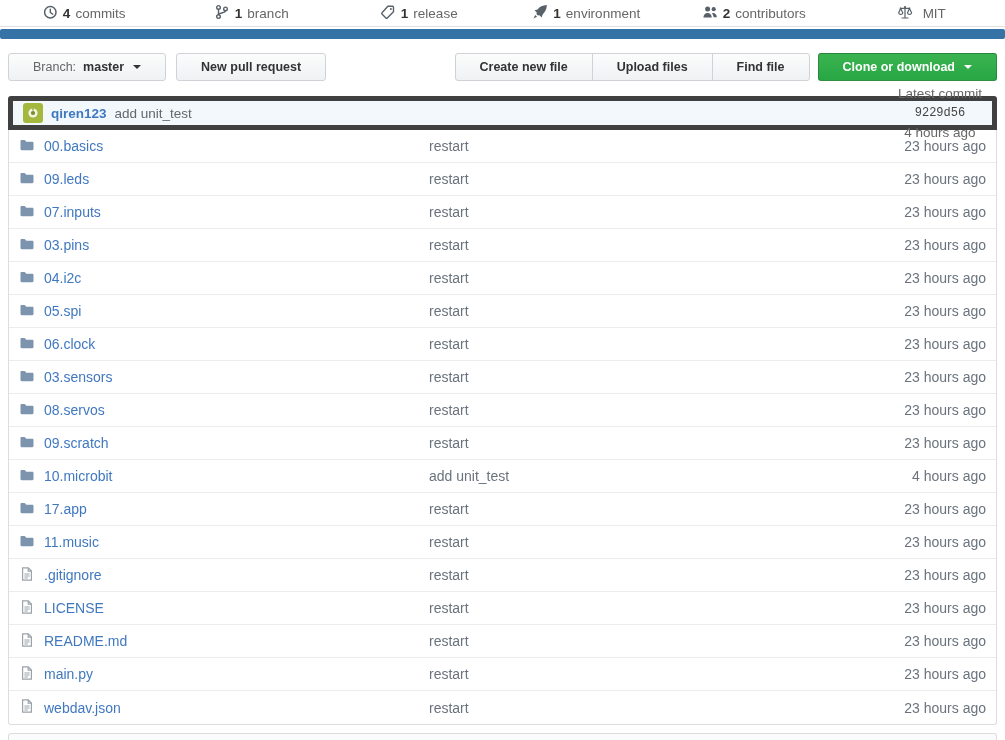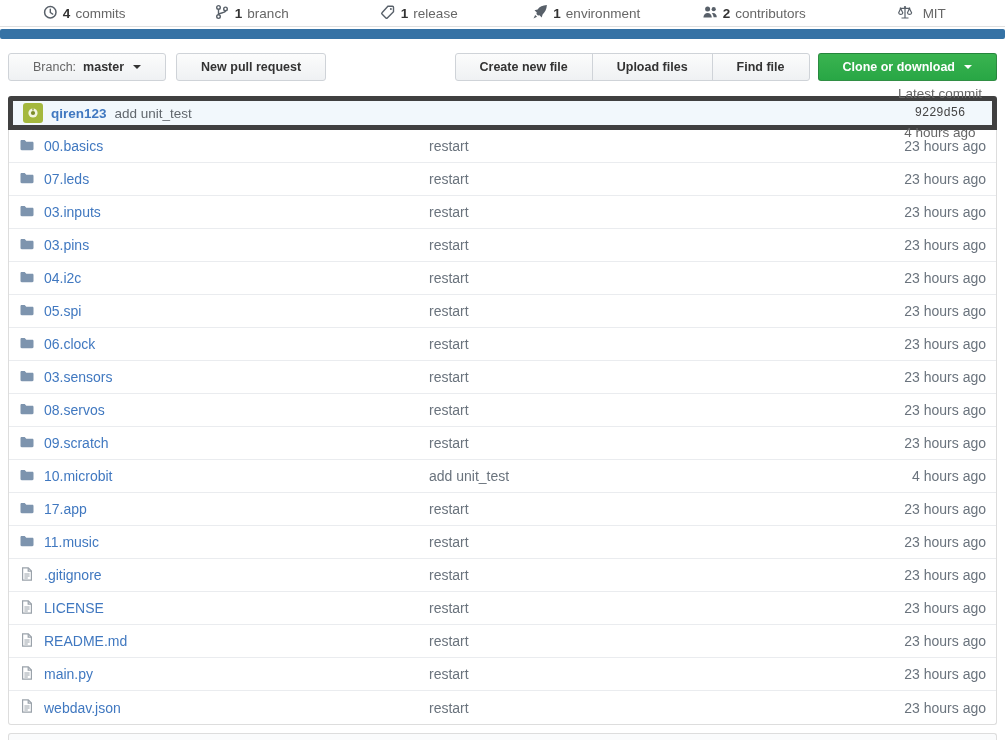--- a/index.html
+++ b/index.html
@@ -191,34 +191,34 @@
     <span class="col-age">23 hours ago</span>
   </div>
       <div class="file-row">
     <span class="col-name">
       <span>
         <svg width="16" height="16" viewBox="0 0 16 16">
               <path d="M1.5 4.1c0-.7.5-1.2 1.2-1.2h3l1.6 1.8h6c.7 0 1.2.5 1.2 1.2v6.2c0 .7-.5 1.2-1.2 1.2H2.7c-.7 0-1.2-.5-1.2-1.2z" fill="#7d94ae"></path>
             </svg>
       </span>
 
-      <a class="file-link" style="color: rgb(64, 120, 192);">07.leds</a>
-    </span>
-    <a class="col-msg">restart</a>
-    <span class="col-age">23 hours ago</span>
-  </div>
-      <div class="file-row">
-    <span class="col-name">
-      <span>
-        <svg width="16" height="16" viewBox="0 0 16 16">
-              <path d="M1.5 4.1c0-.7.5-1.2 1.2-1.2h3l1.6 1.8h6c.7 0 1.2.5 1.2 1.2v6.2c0 .7-.5 1.2-1.2 1.2H2.7c-.7 0-1.2-.5-1.2-1.2z" fill="#7d94ae"></path>
-            </svg>
-      </span>
-
-      <a class="file-link" style="color: rgb(64, 120, 192);">03.inputs</a>
+      <a class="file-link" style="color: rgb(64, 120, 192);">09.leds</a>
+    </span>
+    <a class="col-msg">restart</a>
+    <span class="col-age">23 hours ago</span>
+  </div>
+      <div class="file-row">
+    <span class="col-name">
+      <span>
+        <svg width="16" height="16" viewBox="0 0 16 16">
+              <path d="M1.5 4.1c0-.7.5-1.2 1.2-1.2h3l1.6 1.8h6c.7 0 1.2.5 1.2 1.2v6.2c0 .7-.5 1.2-1.2 1.2H2.7c-.7 0-1.2-.5-1.2-1.2z" fill="#7d94ae"></path>
+            </svg>
+      </span>
+
+      <a class="file-link" style="color: rgb(64, 120, 192);">07.inputs</a>
     </span>
     <a class="col-msg">restart</a>
     <span class="col-age">23 hours ago</span>
   </div>
       <div class="file-row">
     <span class="col-name">
       <span>
         <svg width="16" height="16" viewBox="0 0 16 16">
               <path d="M1.5 4.1c0-.7.5-1.2 1.2-1.2h3l1.6 1.8h6c.7 0 1.2.5 1.2 1.2v6.2c0 .7-.5 1.2-1.2 1.2H2.7c-.7 0-1.2-.5-1.2-1.2z" fill="#7d94ae"></path>
             </svg>

